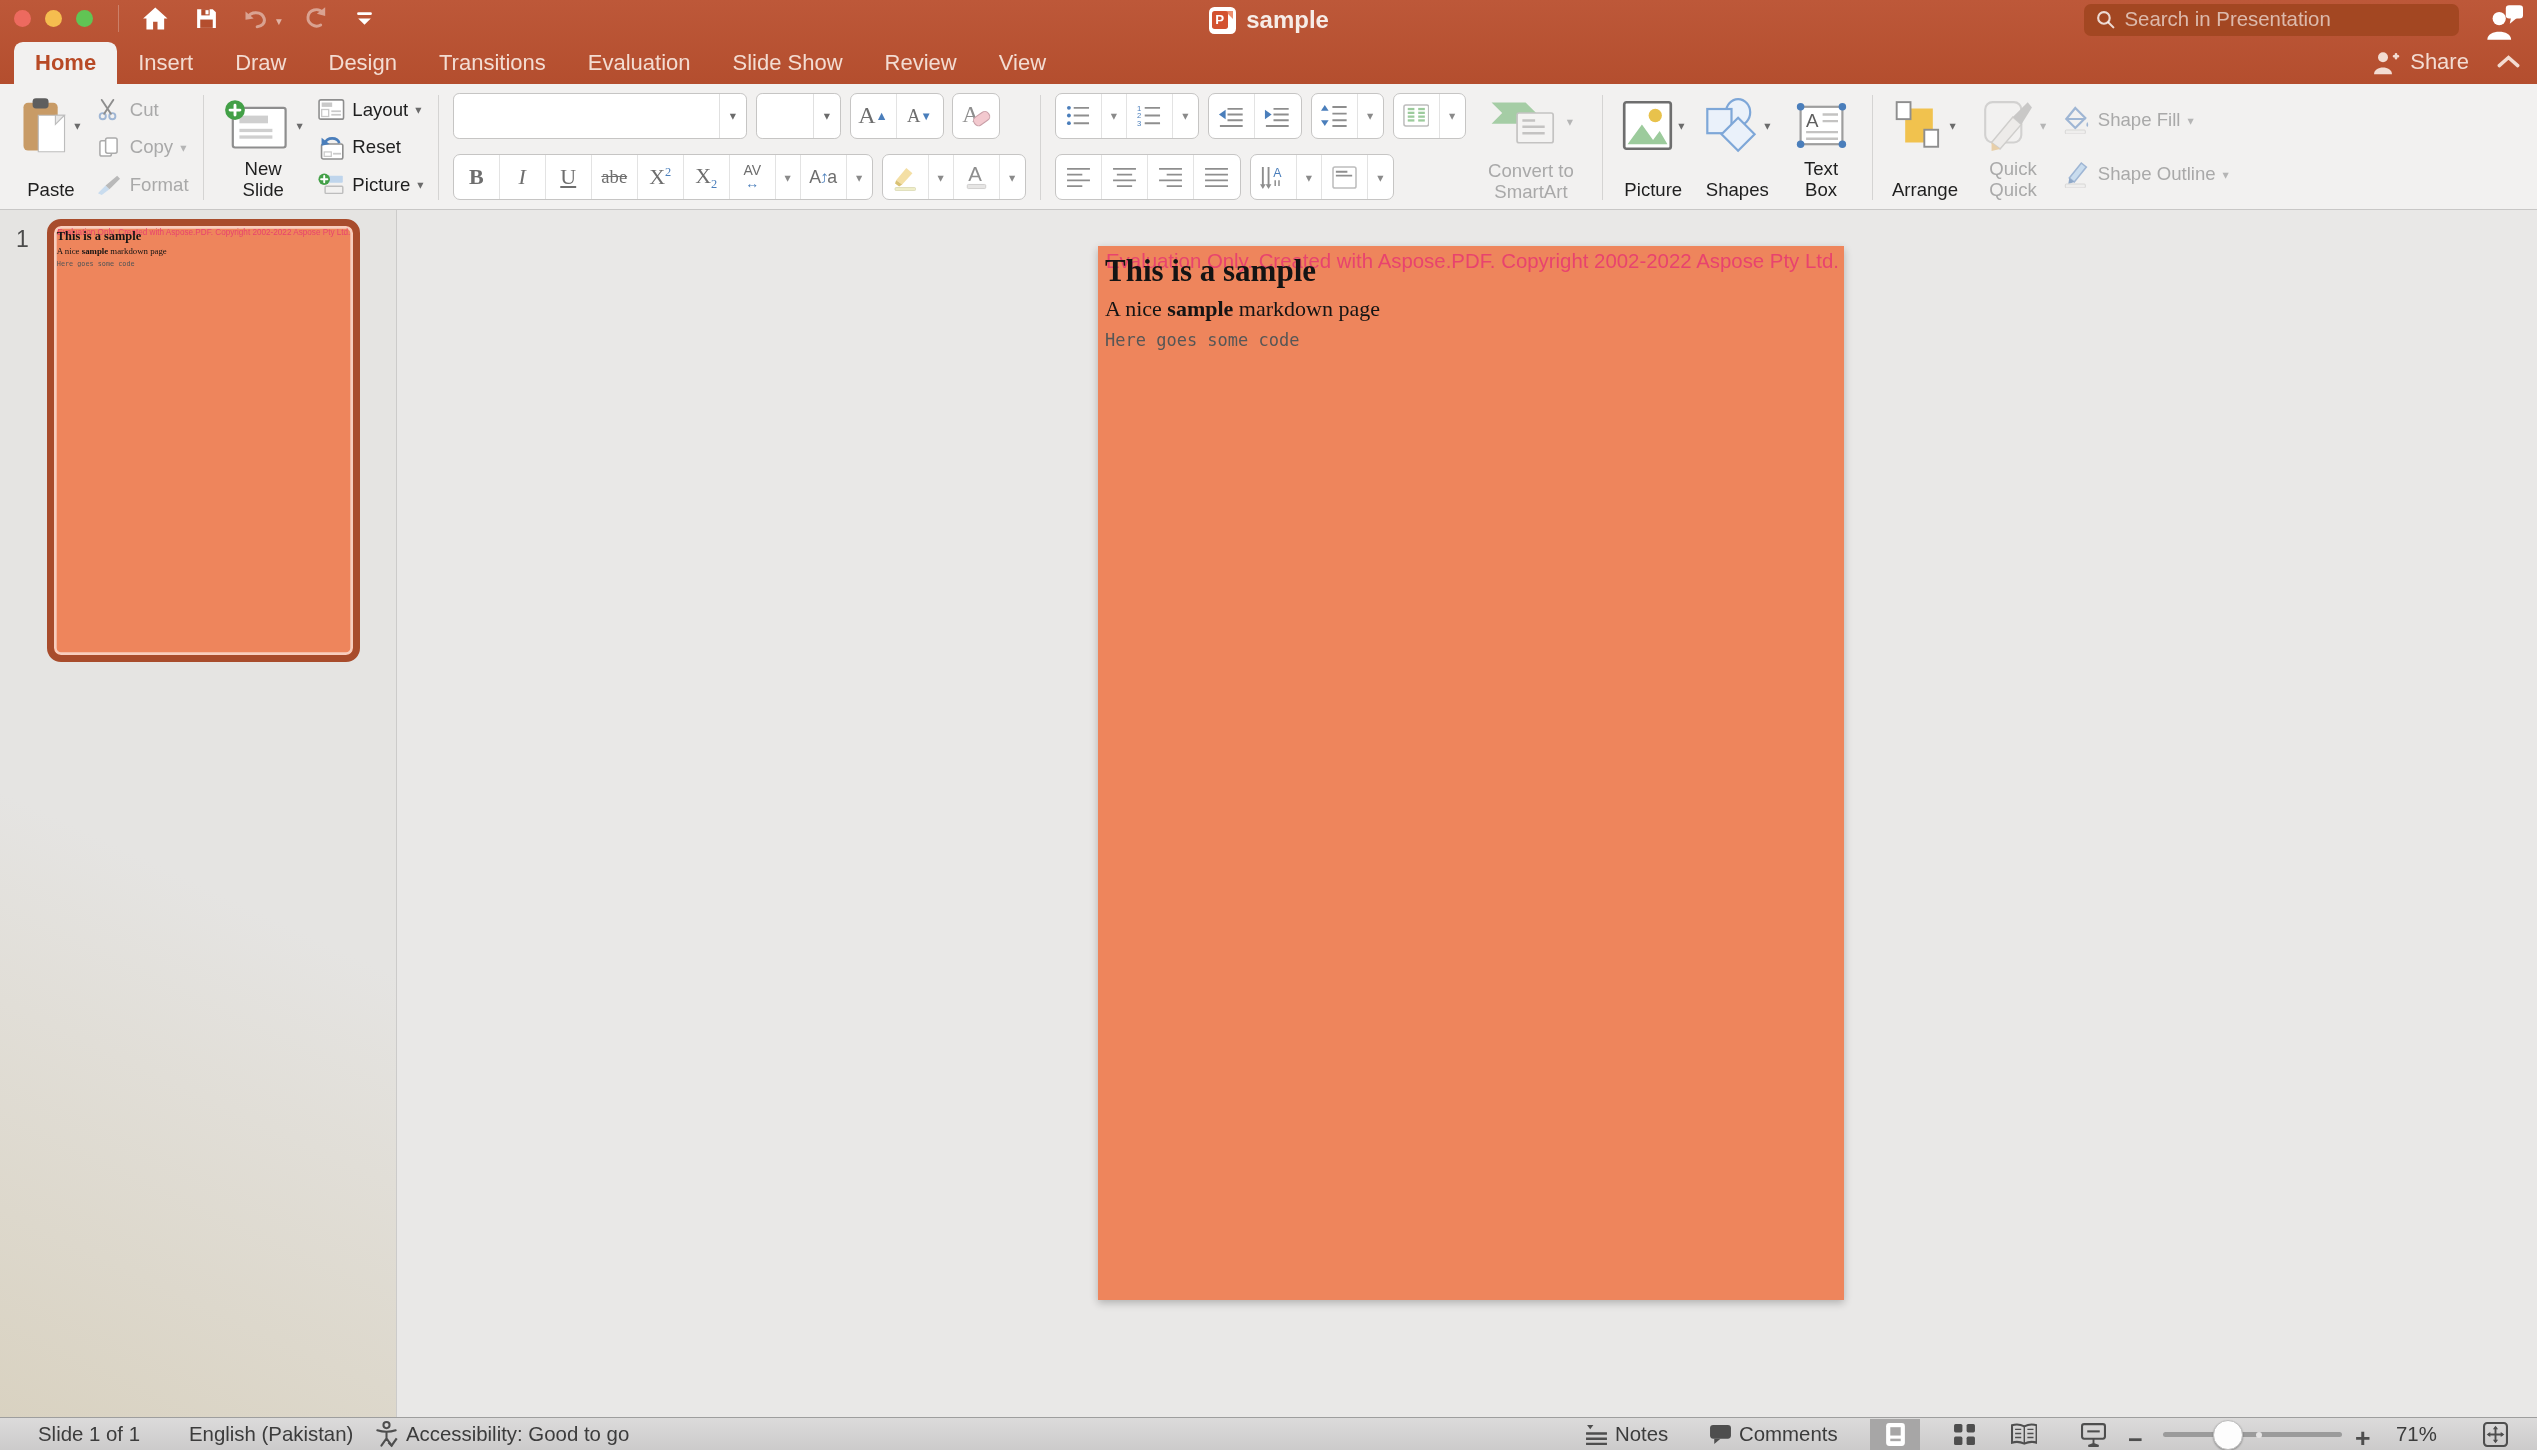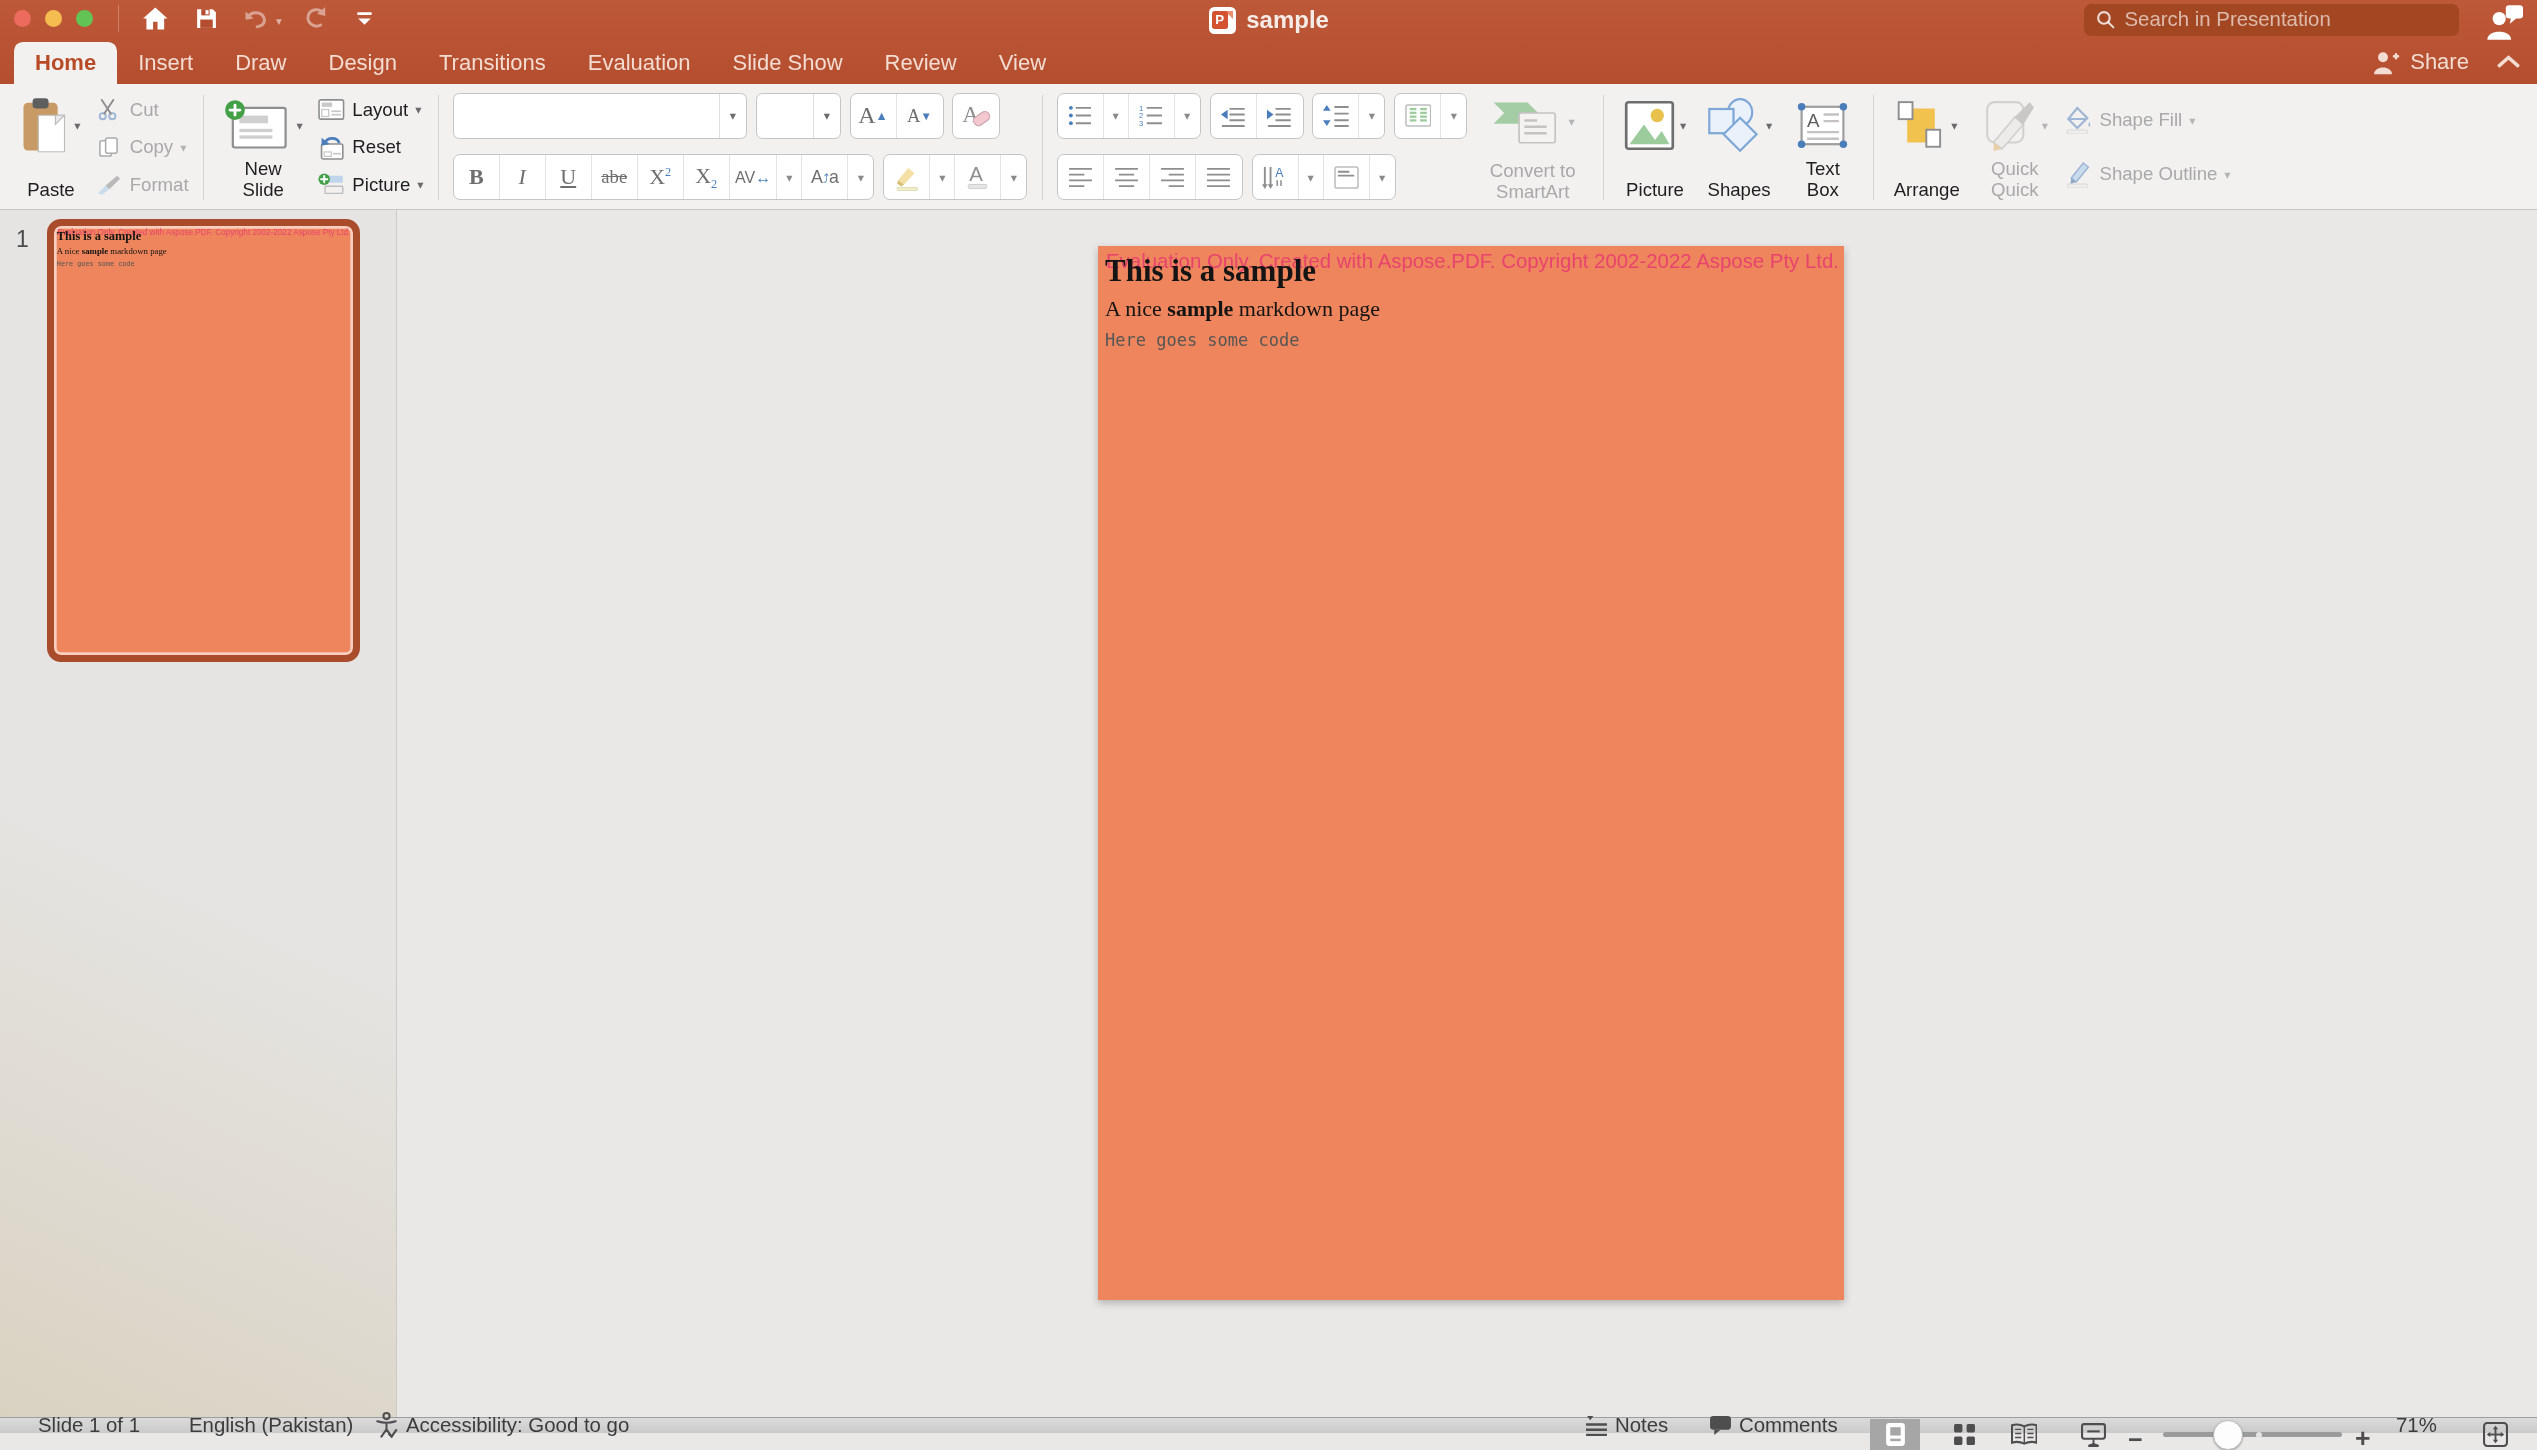--- a/index.html
+++ b/index.html
@@ -87,21 +87,21 @@
   .sc-h1 { position:absolute; left:7px; top:7px; font-family:"Liberation Serif",serif; font-size:31px;
            font-weight:700; color:#141414; }
   .sc-p { position:absolute; left:7px; top:50px; font-family:"Liberation Serif",serif; font-size:22px; color:#141414; }
   .sc-code { position:absolute; left:7px; top:84px; font-family:"DejaVu Sans Mono",monospace; font-size:17px; color:#565656; }
 
   .notesbar { position:absolute; left:398px; top:1348px; width:2139px; height:69px; background:#EDECEB;
               border-top:1.8px solid #D3D2D1; display:flex; align-items:center; padding-left:16px; }
   .notes-ph { font-size:25px; color:#161616; }
 
   
-  .statusbar { position:absolute; left:0; top:1417px; width:2538px; height:16px;
+  .statusbar { position:absolute; left:0; top:1417px; width:2538px; height:34px;
                background:linear-gradient(#DCDBDB,#CBCACA); border-top:1.8px solid #9E9E9E;
                display:flex; align-items:center; font-size:20.4px; color:#3C3C3C; }
   .sb-item { display:flex; align-items:center; gap:7px; }
   .abs { position:absolute; }
   .viewbtn { width:50px; height:32px; display:flex; align-items:center; justify-content:center; color:#4E4E4E; }
   .viewbtn.sel { background:#A7A6A6; color:#fff; }
   .zoom-track { position:absolute; left:2163px; top:14px; width:179px; height:5.3px; background:#9B9B9B; border-radius:2.7px; }
   .zoom-knob { position:absolute; left:2213px; top:1.8px; width:30px; height:30px; background:#FDFDFD;
                border:0.9px solid #BDBDBD; border-radius:50%; box-shadow:0 0.9px 1.8px rgba(0,0,0,.3); }
   .zoom-dot { position:absolute; left:2256px; top:14px; width:6.2px; height:6.2px; background:#E4E3E3; border-radius:50%; }
@@ -357,21 +357,21 @@
             </div>
           <div class="cell">
               <s class="glyph" style="font-size:18.6px">abe</s>
             </div>
           <div class="cell">
               <span class="glyph">X<sup>2</sup></span>
             </div>
           <div class="cell">
               <span class="glyph">X<sub>2</sub></span>
             </div>
-          <div class="cell" style="flex-direction:row; line-height:13.3px; font-size:16px">
+          <div class="cell" style="flex-direction:column; line-height:13.3px; font-size:14px">
               <span>AV</span>
               <span class="blue">↔</span>
             </div>
           <div class="cell dd">▾</div>
           <div class="cell" style="font-size:17.7px">
               <span>A<span class="blue" style="font-size:12.4px">⤴</span>a</span>
             </div>
           <div class="cell dd">▾</div>
         </div>
         <div class="tglgrp">

